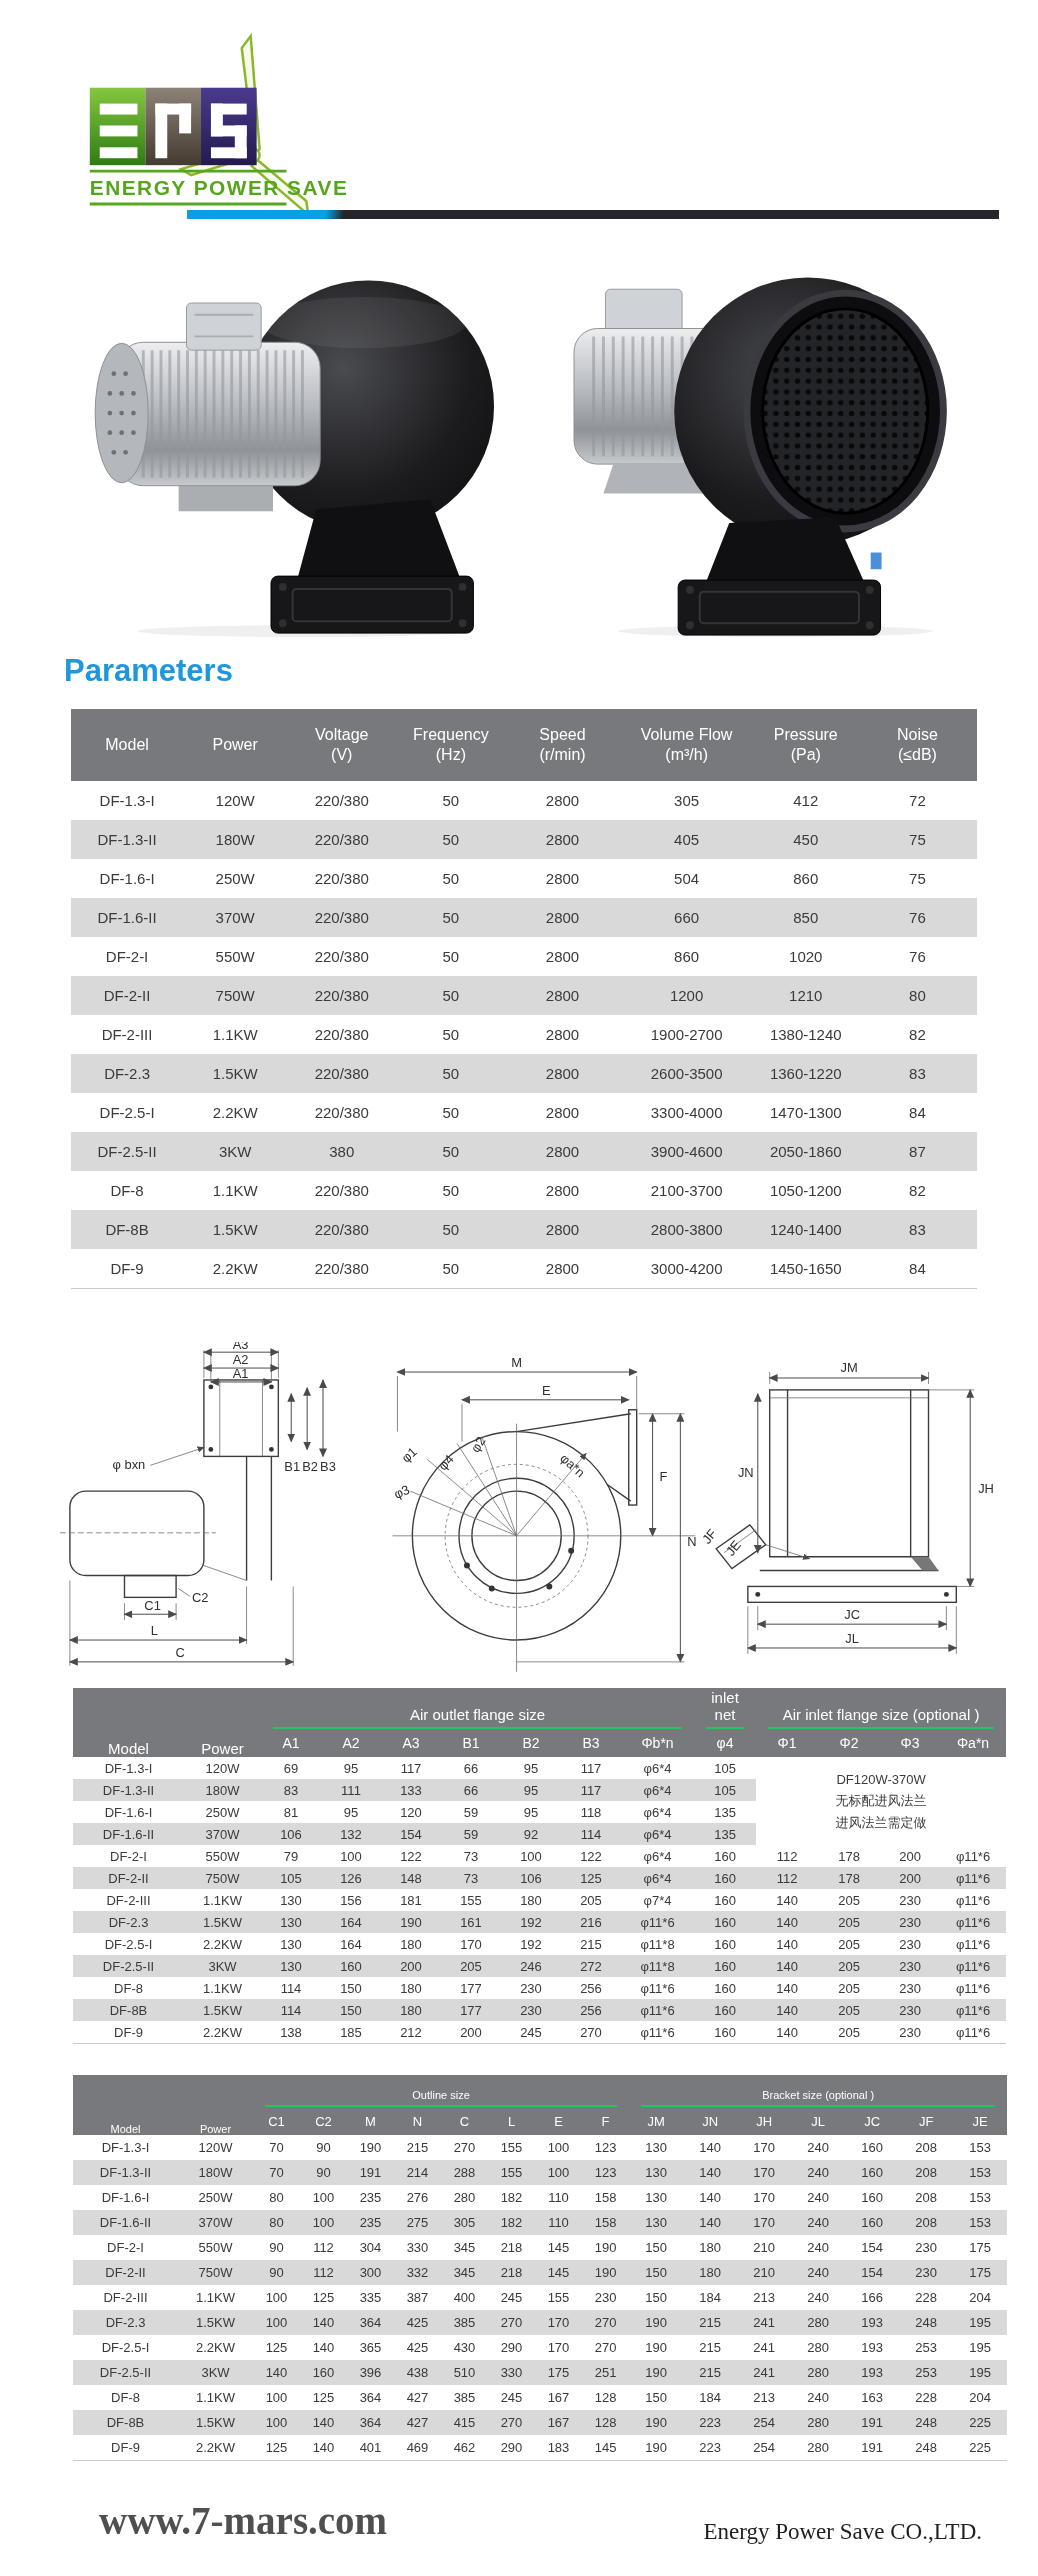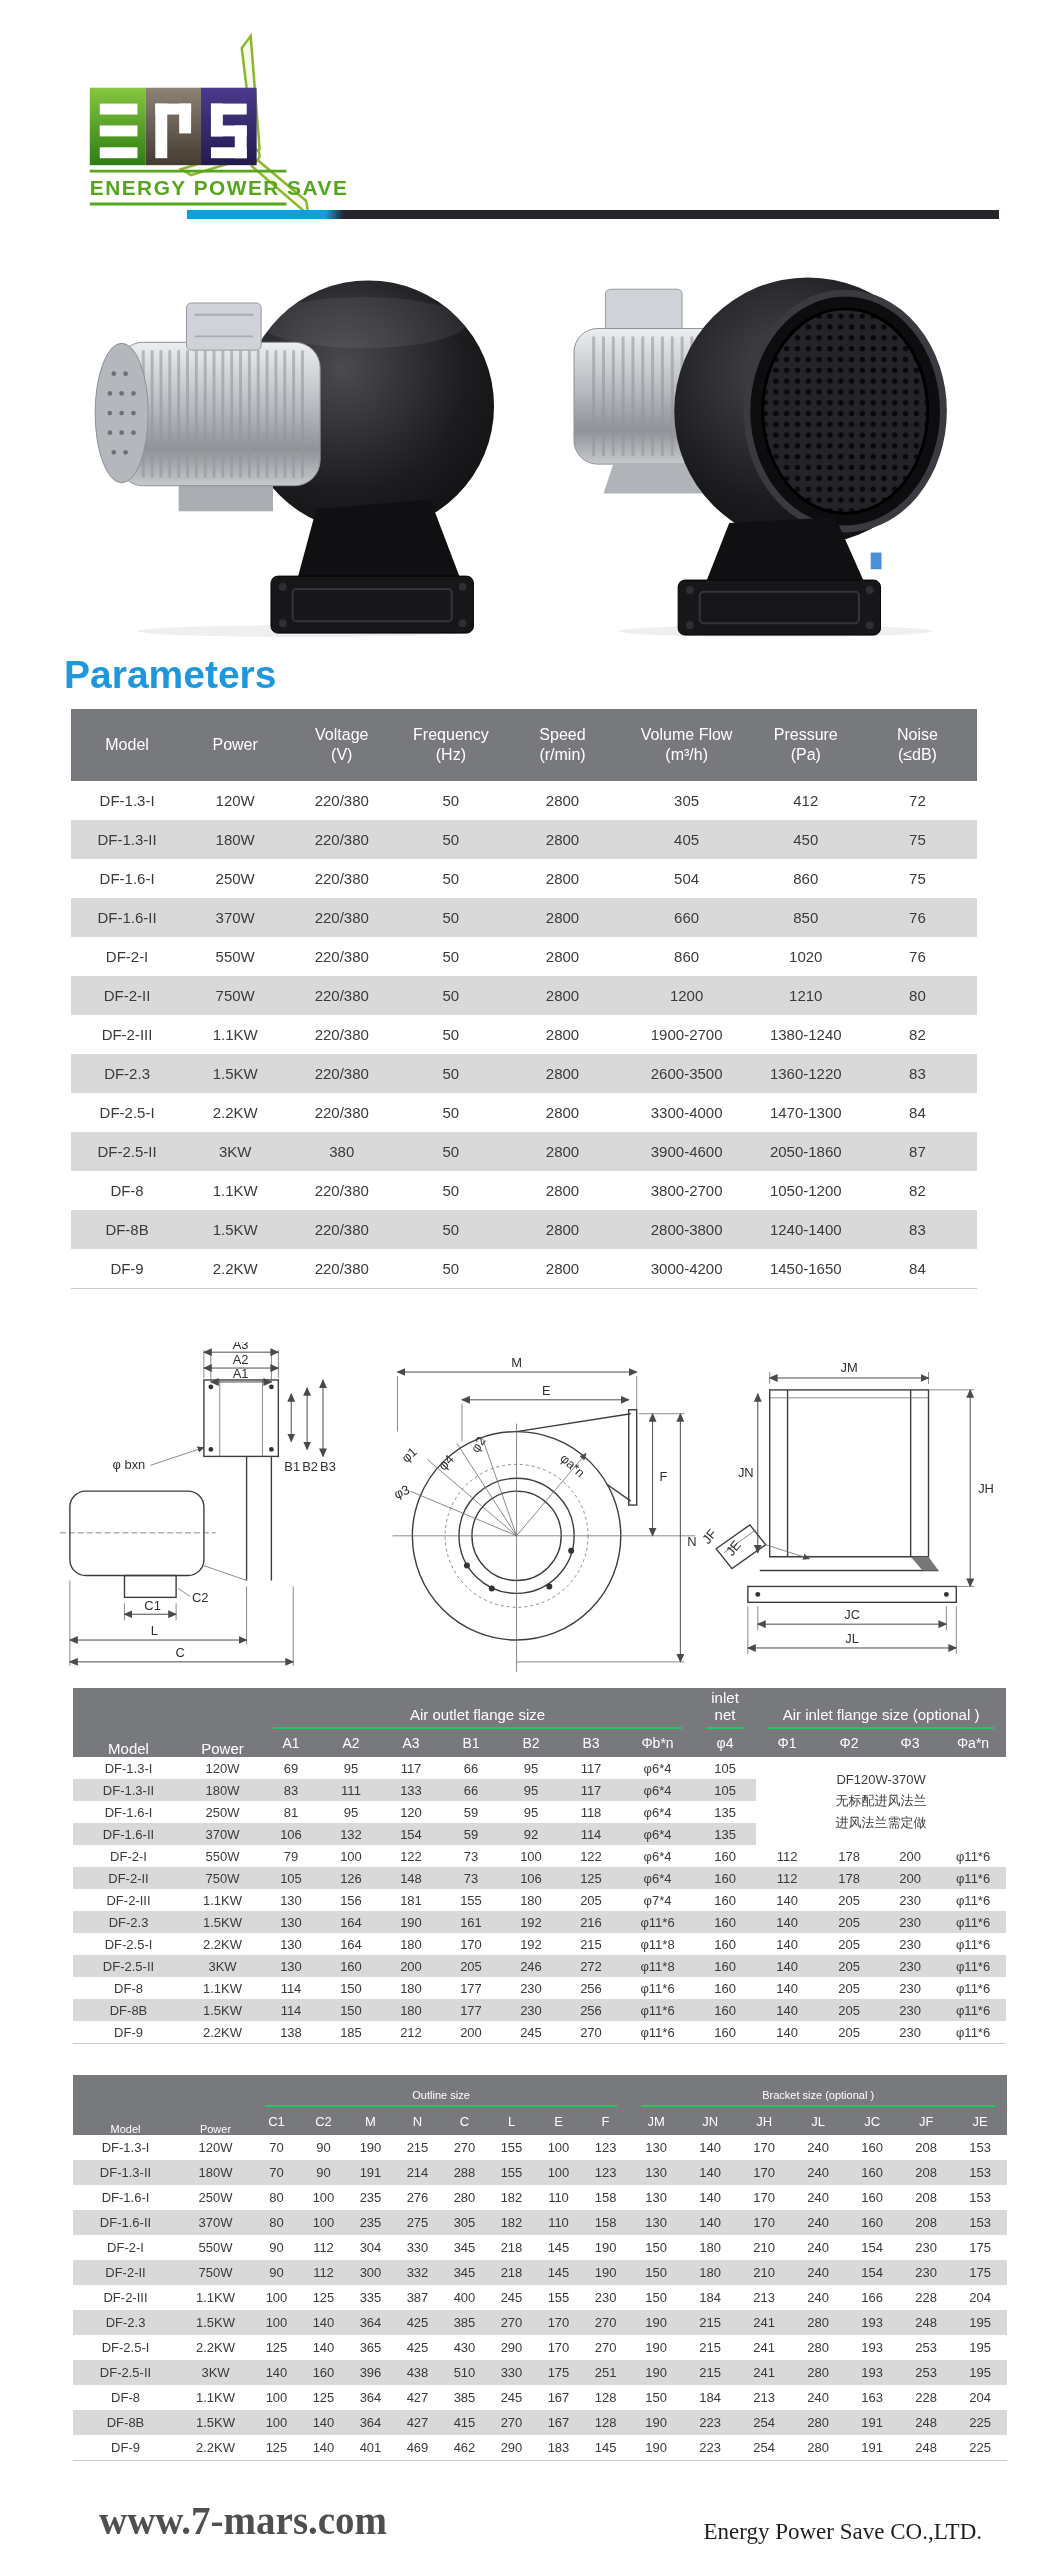--- a/index.html
+++ b/index.html
@@ -12,21 +12,21 @@
               font-weight:bold;font-size:41px;color:#7b9cd9;letter-spacing:1px;white-space:nowrap;}
   .divider{position:absolute;left:187px;top:210px;width:812px;height:9px;
            background:linear-gradient(100deg,#0aa0e0 0 137px,#24262b 155px 100%);}
 
   
   .photos{position:absolute;left:66px;top:246px;width:923px;height:393px;display:flex;
           justify-content:space-between;align-items:flex-start;}
 
   
   .sec-title{position:absolute;left:64px;font-weight:bold;color:#1e97dd;}
-  .sec-params{top:653px;font-size:39px;}
+  .sec-params{top:653px;font-size:31px;}
   .sec-dim{top:1290px;font-size:33px;}
   .sec-dim .unit{font-size:23px;font-weight:bold;margin-left:14px;}
 
   
   table.tbl{border-collapse:collapse;table-layout:fixed;border-bottom:1px solid #c9c9c9;}
   table.tbl thead th{background:#77797d;color:#fff;font-weight:normal;padding:0;}
   table.tbl tbody td{text-align:center;color:#3a3a3a;padding:0;}
   table.tbl tbody tr:nth-child(even){background:#d9d9d9;}
 
   .params-table{position:absolute;left:71px;top:709px;width:906px;}
@@ -363,21 +363,21 @@
           <td>3900-4600</td>
           <td>2050-1860</td>
           <td>87</td>
         </tr>
         <tr>
           <td>DF-8</td>
           <td>1.1KW</td>
           <td>220/380</td>
           <td>50</td>
           <td>2800</td>
-          <td>3800-2700</td>
+          <td>2100-3700</td>
           <td>1050-1200</td>
           <td>82</td>
         </tr>
         <tr>
           <td>DF-8B</td>
           <td>1.5KW</td>
           <td>220/380</td>
           <td>50</td>
           <td>2800</td>
           <td>2800-3800</td>

